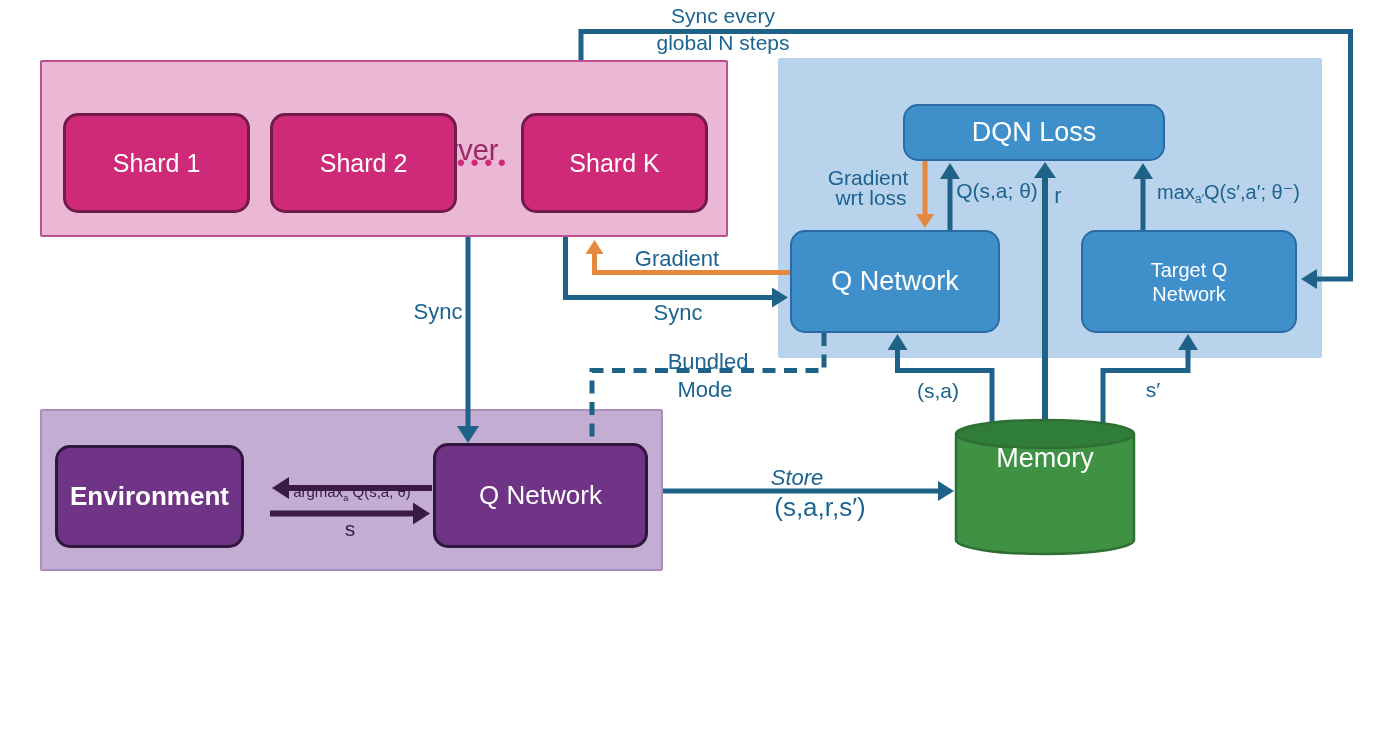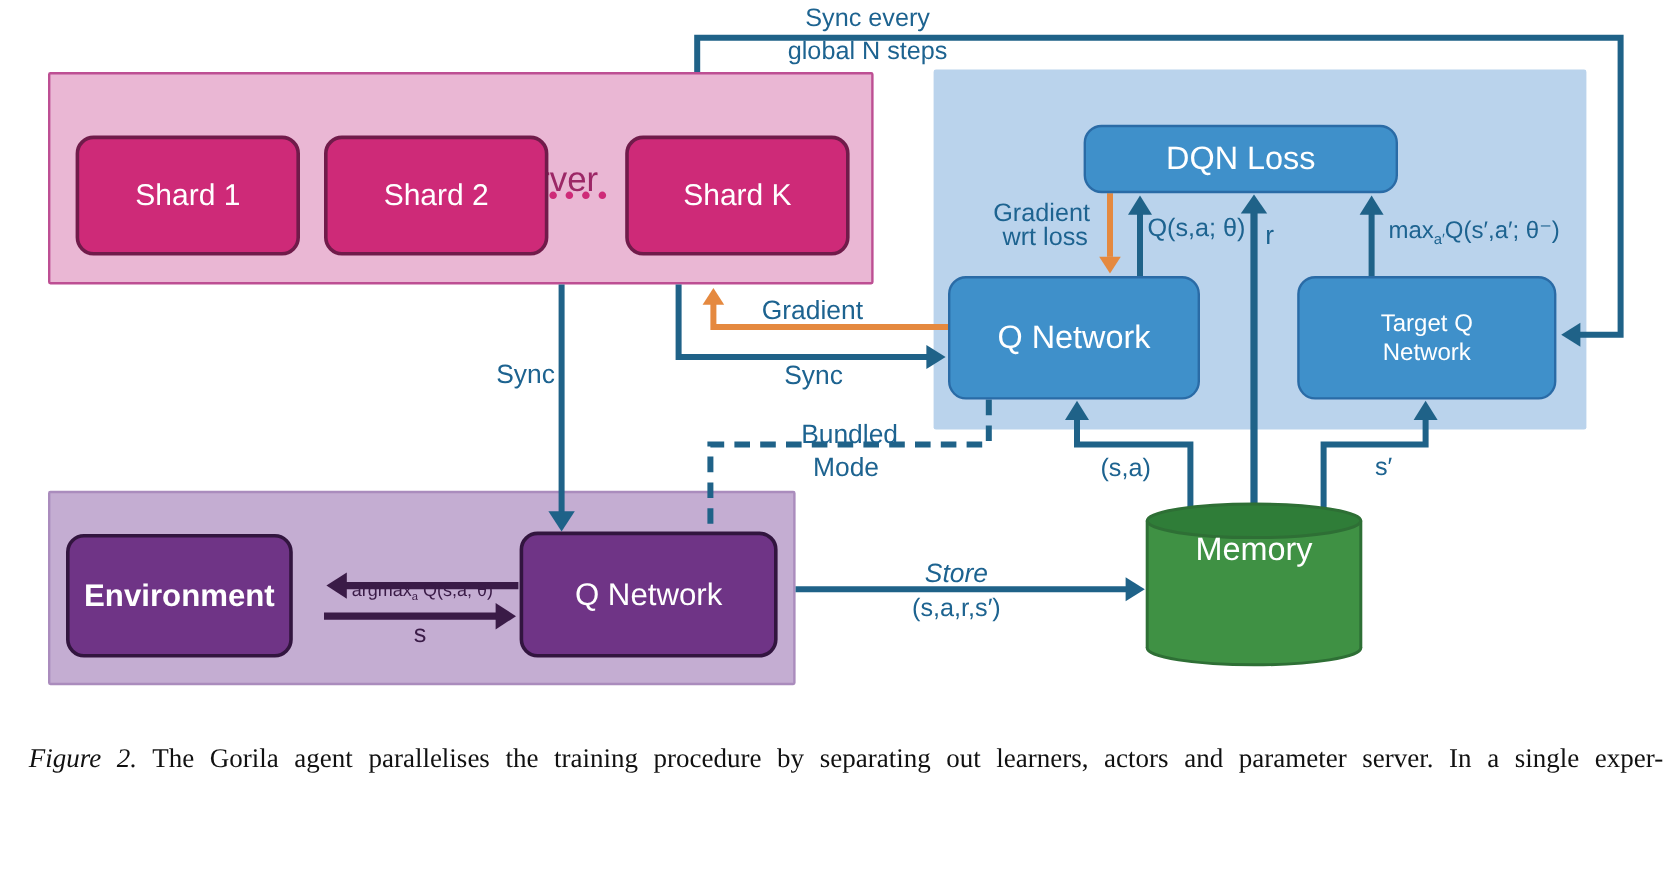--- a/index.html
+++ b/index.html
@@ -177,22 +177,21 @@
 </div>
 
 <div class="lbl" style="left:677px;top:259px;font-size:22px;">Gradient</div>
 <div class="lbl" style="left:678px;top:313px;font-size:22px;">Sync</div>
 <div class="lbl" style="left:438px;top:312px;font-size:22px;">Sync</div>
 <div class="lbl" style="left:708px;top:362px;font-size:22px;">Bundled</div>
 <div class="lbl" style="left:705px;top:390px;font-size:22px;">Mode</div>
 <div class="lbl" style="left:938px;top:391px;font-size:21px;">(s,a)</div>
 <div class="lbl" style="left:1153px;top:390px;font-size:21px;">s′</div>
 <div class="lbl" style="left:797px;top:478px;font-size:22px;font-style:italic;">Store</div>
-<div class="lbl" style="left:797px;top:507px;font-size:21px;">(s,a,r,s′)</div>
+<div class="lbl" style="left:820px;top:507px;font-size:26px;">(s,a,r,s′)</div>
 
 <div class="plbl" style="left:352px;top:466px;font-size:15px;margin-top:27px;">
   <span>argmax</span><span class="sublab">a</span><span> Q(s,a; θ)</span>
 </div>
 <div class="plbl" style="left:350px;top:529px;font-size:21px;">s</div>
 
 <div class="caption">
-  <div class="cap-just"><span class="fig-label">Figure 2.</span><span> The Gorila agent parallelises the training procedure by separating out learners, actors and parameter server. In a single exper-</span></div>
 </div>
 
 </body></html>

